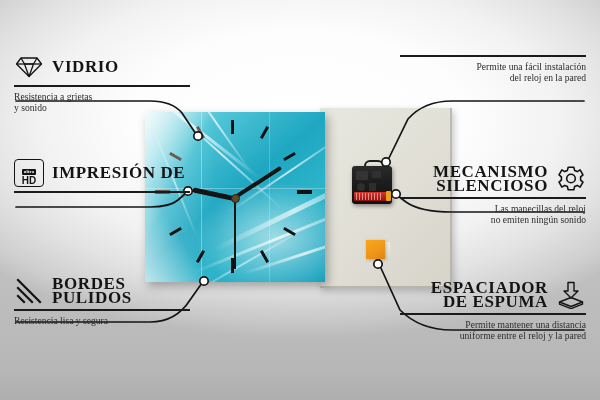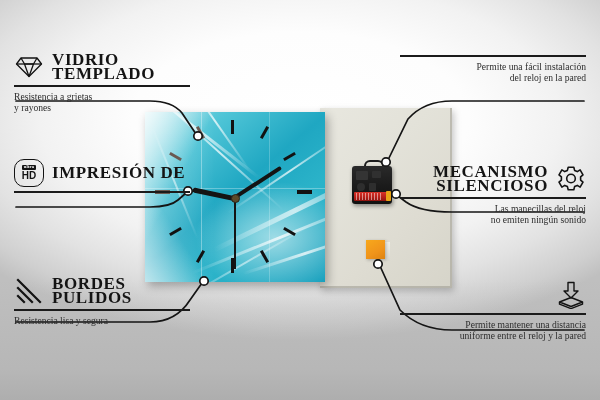--- a/index.html
+++ b/index.html
@@ -128,22 +128,22 @@
   #c-bordes{left:14px;top:276px;width:176px;}
   #c-bordes .rule{width:176px;}
   #c-asidero{right:14px;top:52px;width:186px;}
   #c-asidero .rule{width:186px;}
   #c-mecanismo{right:14px;top:164px;width:186px;}
   #c-mecanismo .rule{width:186px;}
   #c-espaciador{right:14px;top:280px;width:186px;}
   #c-espaciador .rule{width:186px;}
 
   .hd-badge{
-    width:28px;height:26px;border:1.6px solid #131313;border-radius:10px;
-    display:flex;flex-direction:column;align-items:center;justify-content:center;line-height:1;
+    width:28px;height:26px;border:1.6px solid #131313;border-radius:4px;
+    display:flex;flex-direction:column;align-items:center;justify-content:flex-end;line-height:1;
   }
   .hd-ultra{font-size:4.6px;font-weight:700;letter-spacing:.2px;background:#131313;color:#fff;padding:.6px 2px;border-radius:1px;}
   .hd-main{font-size:10px;font-weight:700;color:#131313;margin-top:1px;font-family:"Liberation Sans",sans-serif;}
 </style>
 </head>
 <body>
 
 <div id="stage">
 
   <div class="product" id="back-panel"></div>
@@ -220,26 +220,26 @@
       <div class="icon-box">
         <svg width="28" height="24" viewBox="0 0 28 24" fill="none" stroke="#131313" stroke-width="1.3" stroke-linejoin="round">
           <path d="M6 3 L22 3 L26.5 9 L14 21.5 L1.5 9 Z"></path>
           <path d="M1.5 9 L26.5 9"></path>
             <path d="M6 3 L9.5 9 L14 21.5"></path>
             <path d="M22 3 L18.5 9 L14 21.5"></path>
             <path d="M9.5 9 L18.5 9"></path>
         </svg>
       </div>
       <div class="title">
-        <span>VIDRIO</span><br><span>TEMPLADO</span>
+        <span>VIDRIO</span><br>
       </div>
     </div>
     <div class="rule"></div>
     <div class="desc">Resistencia a grietas
-y rayones</div>
+y sonido</div>
   </div>
 
   <div class="callout left" id="c-impresion">
     <div class="callout-head">
       <div class="icon-box">
         <div class="hd-badge">
           <span class="hd-ultra">ultra</span>
           <span class="hd-main">HD</span>
         </div>
       </div>
@@ -285,20 +285,23 @@
         </svg>
       </div>
     </div>
     <div class="rule"></div>
     <div class="desc">Las manecillas del reloj
 no emiten ningún sonido</div>
   </div>
 
   <div class="callout right" id="c-espaciador">
     <div class="callout-head">
+      <div class="title">
+        <span>ESPACIADOR</span><br><span>DE ESPUMA</span>
+      </div>
       <div class="icon-box">
         <svg width="28" height="28" viewBox="0 0 28 28" fill="none" stroke="#131313" stroke-width="1.4" stroke-linejoin="round">
           <path d="M11 1.5 L17 1.5 L17 10 L21 10 L14 17 L7 10 L11 10 Z"></path>
           <path d="M14 16.5 L25.5 21 L14 25.5 L2.5 21 Z"></path>
           <path d="M2.5 21 L2.5 23.2 L14 27.6 L25.5 23.2 L25.5 21"></path>
         </svg>
       </div>
     </div>
     <div class="rule"></div>
     <div class="desc">Permite mantener una distancia

